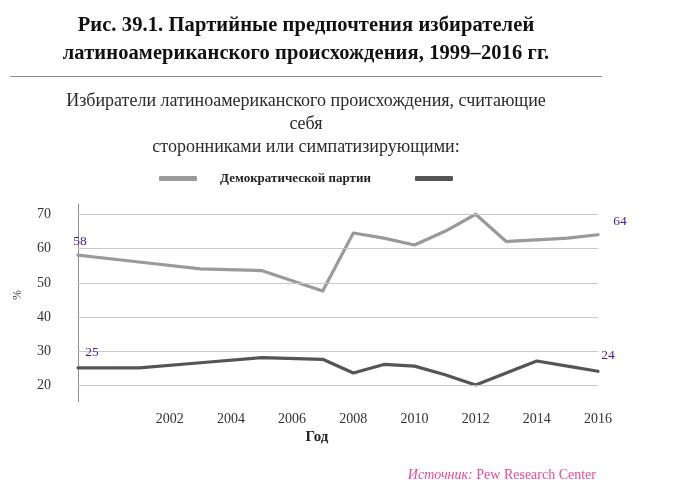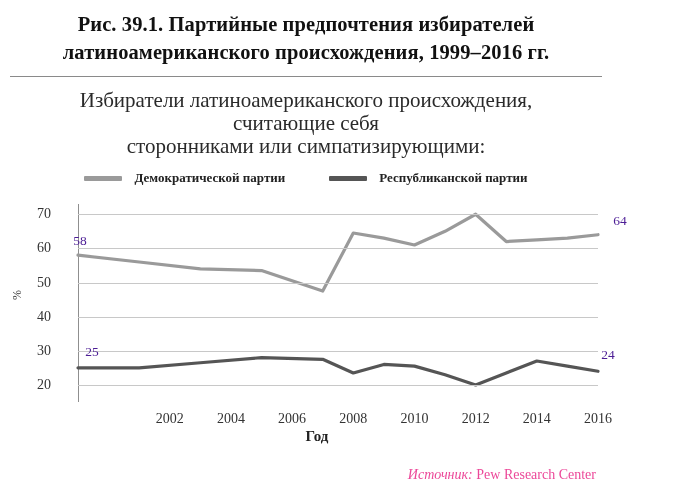--- a/index.html
+++ b/index.html
@@ -35,35 +35,35 @@
   .title-rule {
     margin: 6px 10px 0 10px;
     border-bottom: 1px solid #8a8a8a;
   }
   .subtitle-block {
     padding: 12px 50px 0 50px;
     text-align: center;
   }
   .subtitle-line {
     font-family: "Liberation Serif", serif;
-    font-size: 21px;
+    font-size: 18px;
     line-height: 23px;
     color: #2a2a2a;
   }
   .legend {
     margin-top: 12px;
     display: flex;
     justify-content: center;
     align-items: center;
     gap: 44px;
   }
   .legend-item {
     display: flex;
     align-items: center;
-    gap: 12px;
+    gap: 23px;
   }
   .legend-swatch {
     display: inline-block;
     width: 38px;
     height: 5px;
     border-radius: 1px;
   }
   .legend-label {
     font-family: "Liberation Serif", serif;
     font-weight: bold;
@@ -182,21 +182,20 @@
     <div class="subtitle-line">сторонниками или симпатизирующими:</div>
   </div>
 
   <div class="legend">
     <div class="legend-item">
       <span class="legend-swatch" style="background: rgb(154, 154, 154);"></span>
       <span class="legend-label">Демократической партии</span>
     </div>
     <div class="legend-item">
       <span class="legend-swatch" style="background: rgb(85, 85, 85);"></span>
-      <span class="legend-label">Республиканской партии</span>
     </div>
   </div>
 
   <div class="chart-area">
     <div class="ylabel">%</div>
     <div class="plot" id="plot">
       <div class="axis-left"></div>
       <svg class="series" id="series-svg" width="520" height="198">
           <polyline points="0.00,51.21 61.18,58.03 122.35,64.86 183.53,66.57 244.71,87.05 275.29,29.02 305.88,34.14 336.47,40.97 367.06,27.31 397.65,10.24 428.24,37.55 458.82,35.84 489.41,34.14 520.00,30.72" fill="none" stroke="#9a9a9a" stroke-width="3.2" stroke-linejoin="round" stroke-linecap="round"></polyline>
           <polyline points="0.00,163.86 61.18,163.86 122.35,158.74 183.53,153.62 244.71,155.33 275.29,168.98 305.88,160.45 336.47,162.16 367.06,170.69 397.65,180.93 428.24,168.98 458.82,157.03 489.41,162.16 520.00,167.28" fill="none" stroke="#555555" stroke-width="3.2" stroke-linejoin="round" stroke-linecap="round"></polyline>

